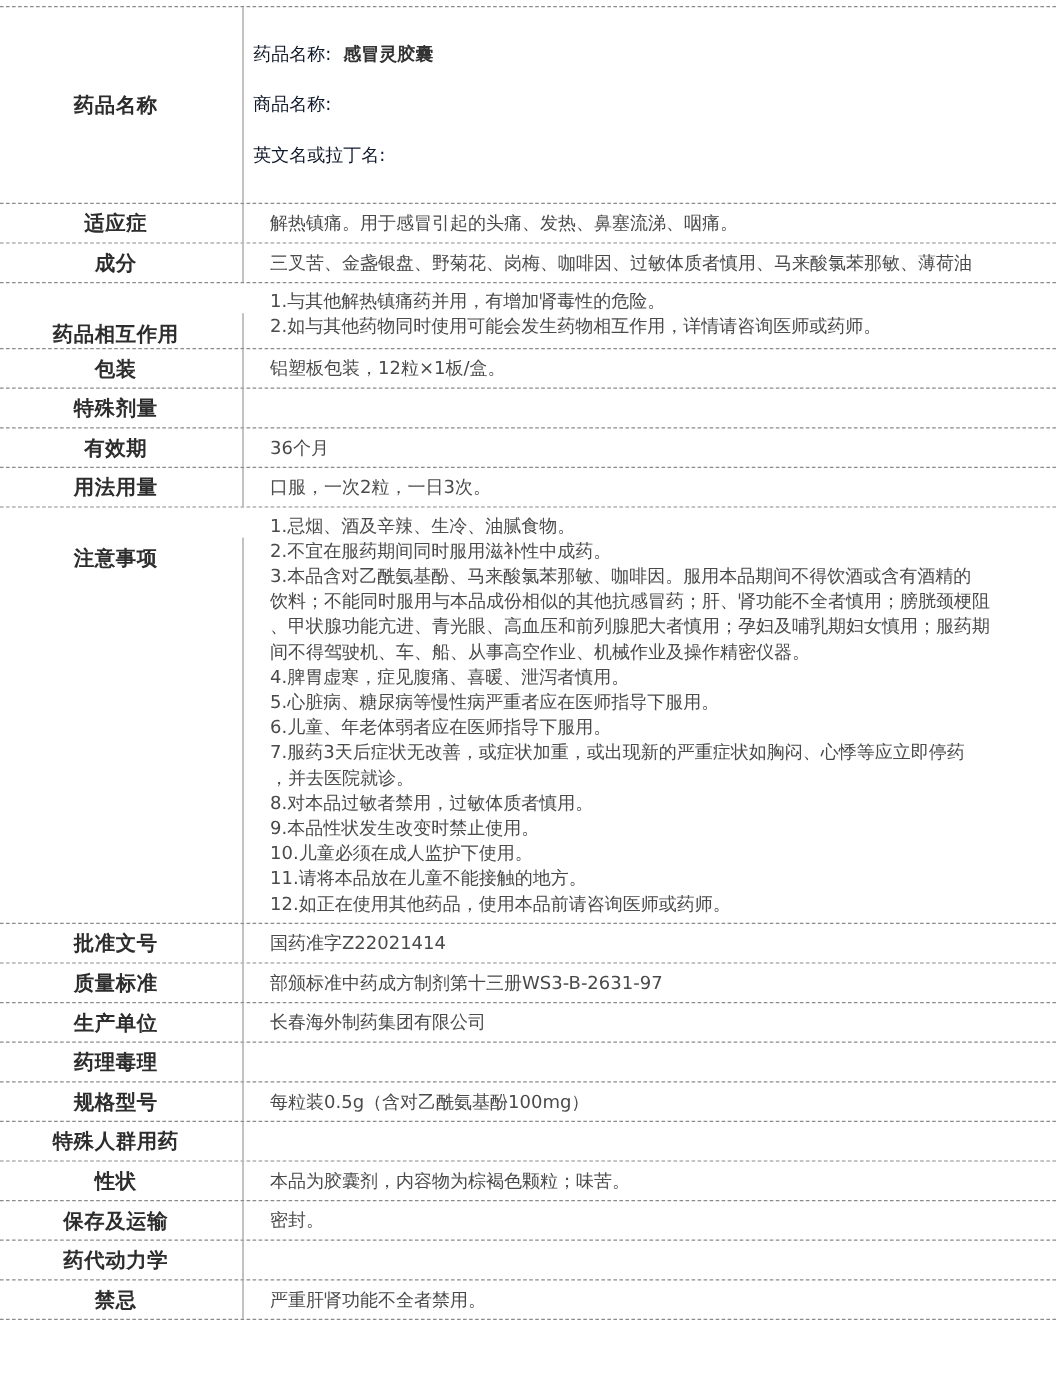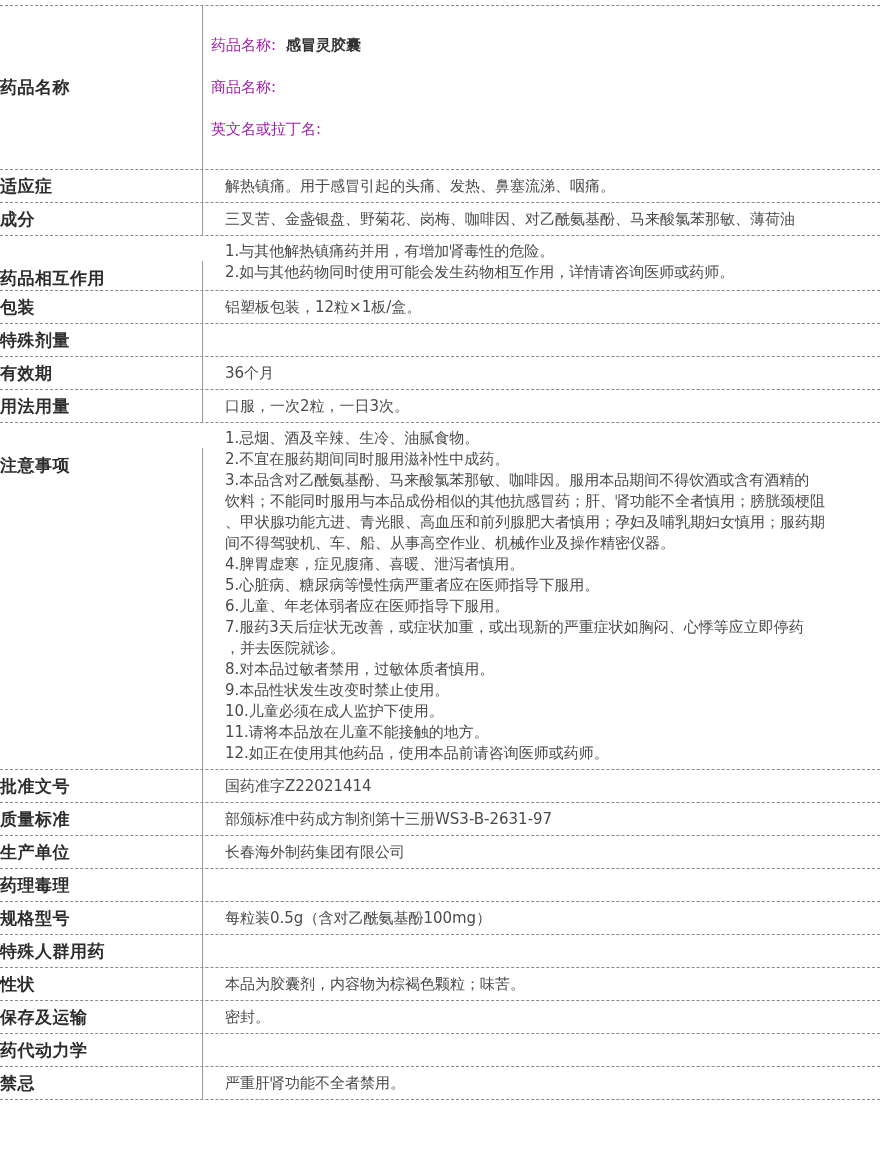--- a/index.html
+++ b/index.html
@@ -25,21 +25,21 @@
     border-bottom: 1px dashed #8a8a8a;
     box-sizing: border-box;
   }
   .label-cell {
     flex: 0 0 203px;
     width: 203px;
     box-sizing: border-box;
     border-right: 1px solid #9a9a9a;
     display: flex;
     align-items: center;
-    justify-content: flex-start;
+    justify-content: center;
     padding-right: 9px;
     font-size: 17px;
     font-weight: bold;
     color: #2d2d2d;
     letter-spacing: 0.5px;
   }
   .content-cell {
     flex: 1 1 auto;
     box-sizing: border-box;
     display: flex;
@@ -63,21 +63,21 @@
     padding-top: 5px;
     padding-bottom: 5px;
   }
   .name-block {
     display: block;
     padding: 8px 12px 8px 8px;
     line-height: 21px;
     font-size: 15px;
   }
   .name-line { white-space: nowrap; }
-  .muted-key { color: #a21caf; margin-top: 14px; }
+  .muted-key { color: #0f172a; margin-top: 14px; }
   .drug-name {
     color: #333333;
     font-weight: bold;
     margin-left: 10px;
   }
 </style>
 </head>
 <body>
 
 <div class="doc">
@@ -97,21 +97,21 @@
     <div class="label-cell">
         <span>适应症</span>
       </div>
     <div class="content-cell">解热镇痛。用于感冒引起的头痛、发热、鼻塞流涕、咽痛。</div>
   </div>
 
   <div class="row single">
     <div class="label-cell">
         <span>成分</span>
       </div>
-    <div class="content-cell">三叉苦、金盏银盘、野菊花、岗梅、咖啡因、对乙酰氨基酚、马来酸氯苯那敏、薄荷油</div>
+    <div class="content-cell">三叉苦、金盏银盘、野菊花、岗梅、咖啡因、过敏体质者慎用、马来酸氯苯那敏、薄荷油</div>
   </div>
 
   <div class="row two-line top-align">
     <div class="label-cell">
         <span>药品相互作用</span>
       </div>
     <div class="content-cell">1.与其他解热镇痛药并用，有增加肾毒性的危险。
 2.如与其他药物同时使用可能会发生药物相互作用，详情请咨询医师或药师。</div>
   </div>
 

